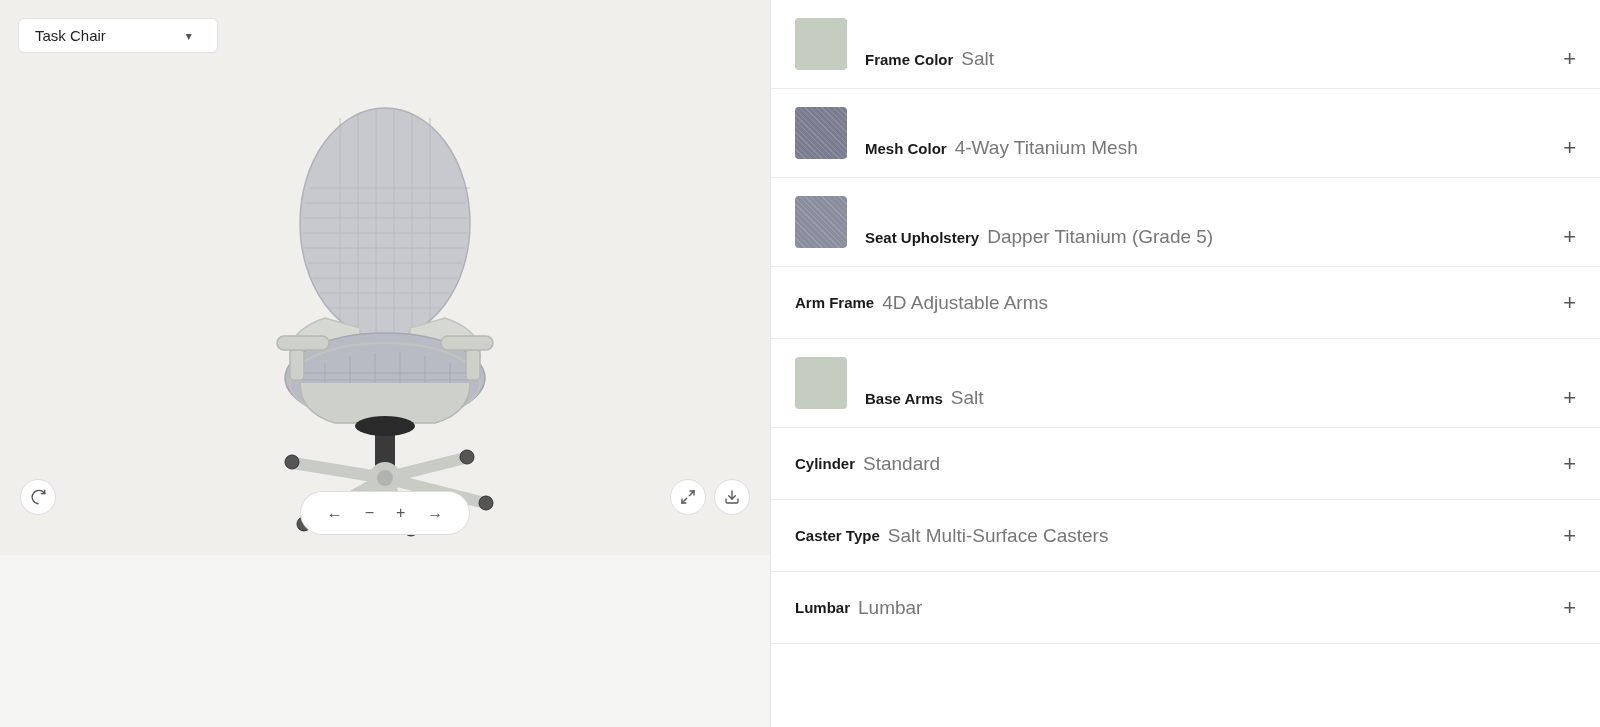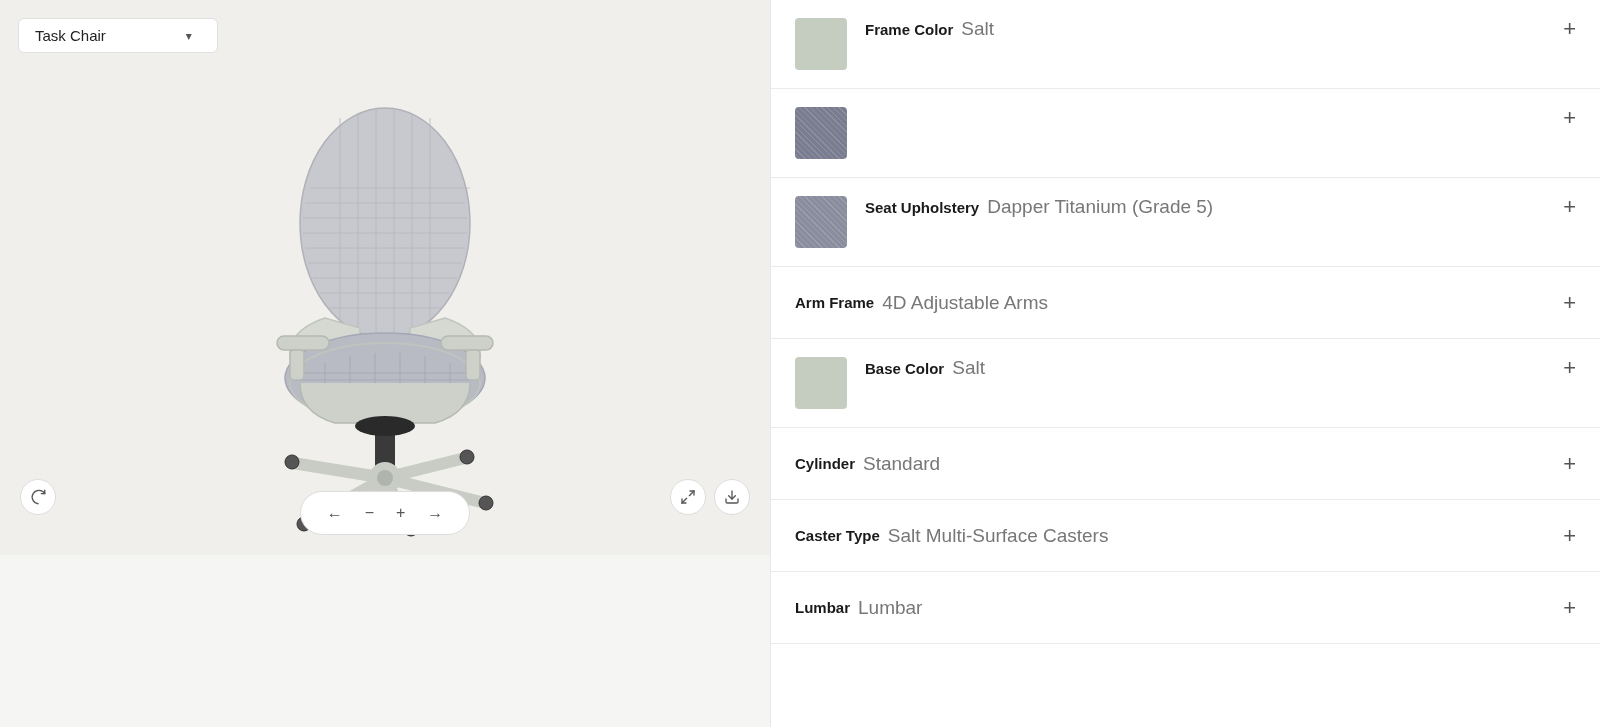--- a/index.html
+++ b/index.html
@@ -120,21 +120,21 @@
     
     .right-panel {
       flex: 1;
       background: white;
       overflow-y: auto;
       border-left: 1px solid #e8e8e8;
     }
 
     .option-row {
       display: flex;
-      align-items: flex-start;
+      align-items: flex-end;
       padding: 18px 24px;
       border-bottom: 1px solid #ebebeb;
       cursor: pointer;
       min-height: 82px;
     }
 
     .option-swatch {
       width: 52px;
       height: 52px;
       border-radius: 4px;
@@ -314,41 +314,45 @@
       <div class="option-row">
         <div class="option-swatch" style="background: rgb(197, 204, 192);"></div>
         <div class="option-content">
           <span class="option-label">Frame Color</span>
           <span class="option-value">Salt</span>
         </div>
         <span class="option-add">+</span>
       </div>
       <div class="option-row">
         <div class="option-swatch" style="background: repeating-linear-gradient(45deg, transparent, transparent 3px, rgba(255, 255, 255, 0.15) 3px, rgba(255, 255, 255, 0.15) 4px) rgb(122, 125, 143);"></div>
+        <div class="option-content">
+          <span class="option-label">Mesh Color</span>
+          <span class="option-value">4-Way Titanium Mesh</span>
+        </div>
         <span class="option-add">+</span>
       </div>
       <div class="option-row">
         <div class="option-swatch" style="background: repeating-linear-gradient(45deg, transparent, transparent 3px, rgba(255, 255, 255, 0.15) 3px, rgba(255, 255, 255, 0.15) 4px) rgb(138, 141, 158);"></div>
         <div class="option-content">
           <span class="option-label">Seat Upholstery</span>
           <span class="option-value">Dapper Titanium (Grade 5)</span>
         </div>
         <span class="option-add">+</span>
       </div>
       <div class="option-row-no-swatch">
         <div class="option-content" style="flex: 1 1 0%;">
           <span class="option-label">Arm Frame</span>
           <span class="option-value">4D Adjustable Arms</span>
         </div>
         <span class="option-add">+</span>
       </div>
       <div class="option-row">
         <div class="option-swatch" style="background: rgb(197, 204, 192);"></div>
         <div class="option-content">
-          <span class="option-label">Base Color</span>
+          <span class="option-label">Base Arms</span>
           <span class="option-value">Salt</span>
         </div>
         <span class="option-add">+</span>
       </div>
       <div class="option-row-no-swatch">
         <div class="option-content" style="flex: 1 1 0%; text-align: right;">
           <span class="option-label">Cylinder</span>
           <span class="option-value">Standard</span>
         </div>
         <span class="option-add">+</span>

